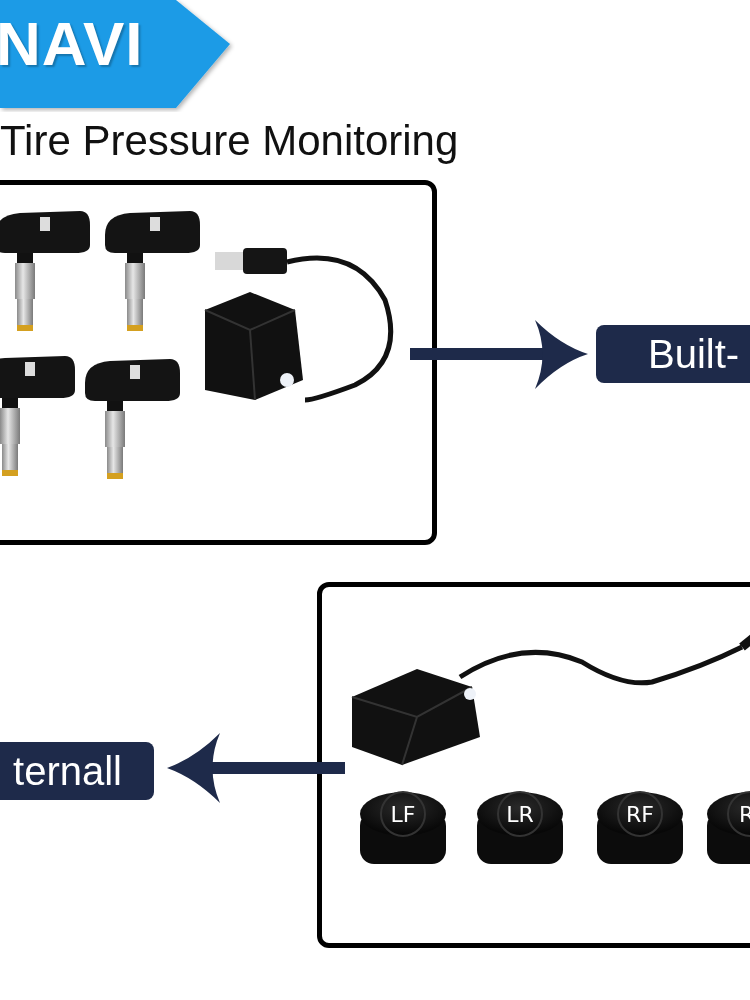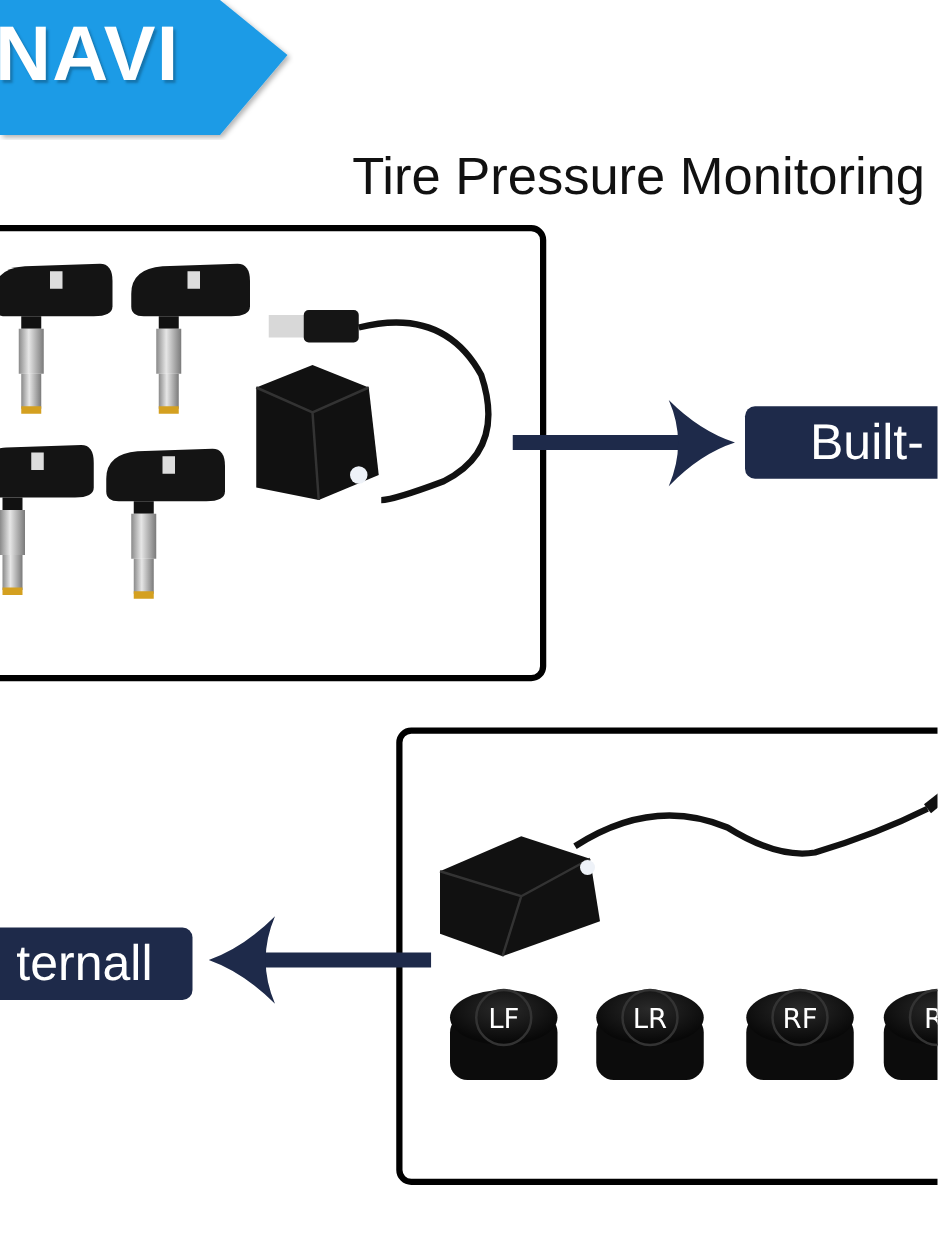--- a/index.html
+++ b/index.html
@@ -2,21 +2,21 @@
 <html><head>
 <meta charset="utf-8">
 <style>
   html,body{margin:0;padding:0;}
   body{width:750px;height:1000px;background:#ffffff;position:relative;overflow:hidden;font-family:"Liberation Sans",sans-serif;}
   .abs{position:absolute;}
   
   #brand{left:0;top:0;width:235px;height:112px;}
   #brand-text{left:-4px;top:4px;font-size:62px;font-weight:bold;color:#ffffff;letter-spacing:1px;text-shadow:2px 2px 2px rgba(0,0,0,0.25);line-height:80px;}
   
-  #title{left:0;width:740px;top:114px;text-align:right;font-size:42px;color:#111111;line-height:54px;}
+  #title{left:0;width:740px;top:114px;text-align:left;font-size:42px;color:#111111;line-height:54px;}
   
   .frame{border:5px solid #000;border-radius:12px;box-sizing:border-box;background:#fff;}
   #box-top{left:-20px;top:180px;width:457px;height:365px;}
   #box-bottom{left:317px;top:582px;width:460px;height:366px;}
   
   .label{background:#1e2a4a;color:#fff;font-size:40px;line-height:58px;border-radius:8px;white-space:nowrap;overflow:hidden;}
   #label-built{left:596px;top:325px;width:180px;height:58px;padding-left:52px;box-sizing:border-box;}
   #label-ext{left:-14px;top:742px;width:168px;height:58px;box-sizing:border-box;padding-left:0;text-align:right;padding-right:32px;}
   
   .cap-text{font-size:22px;fill:#ffffff;font-family:"DejaVu Sans",sans-serif;}

